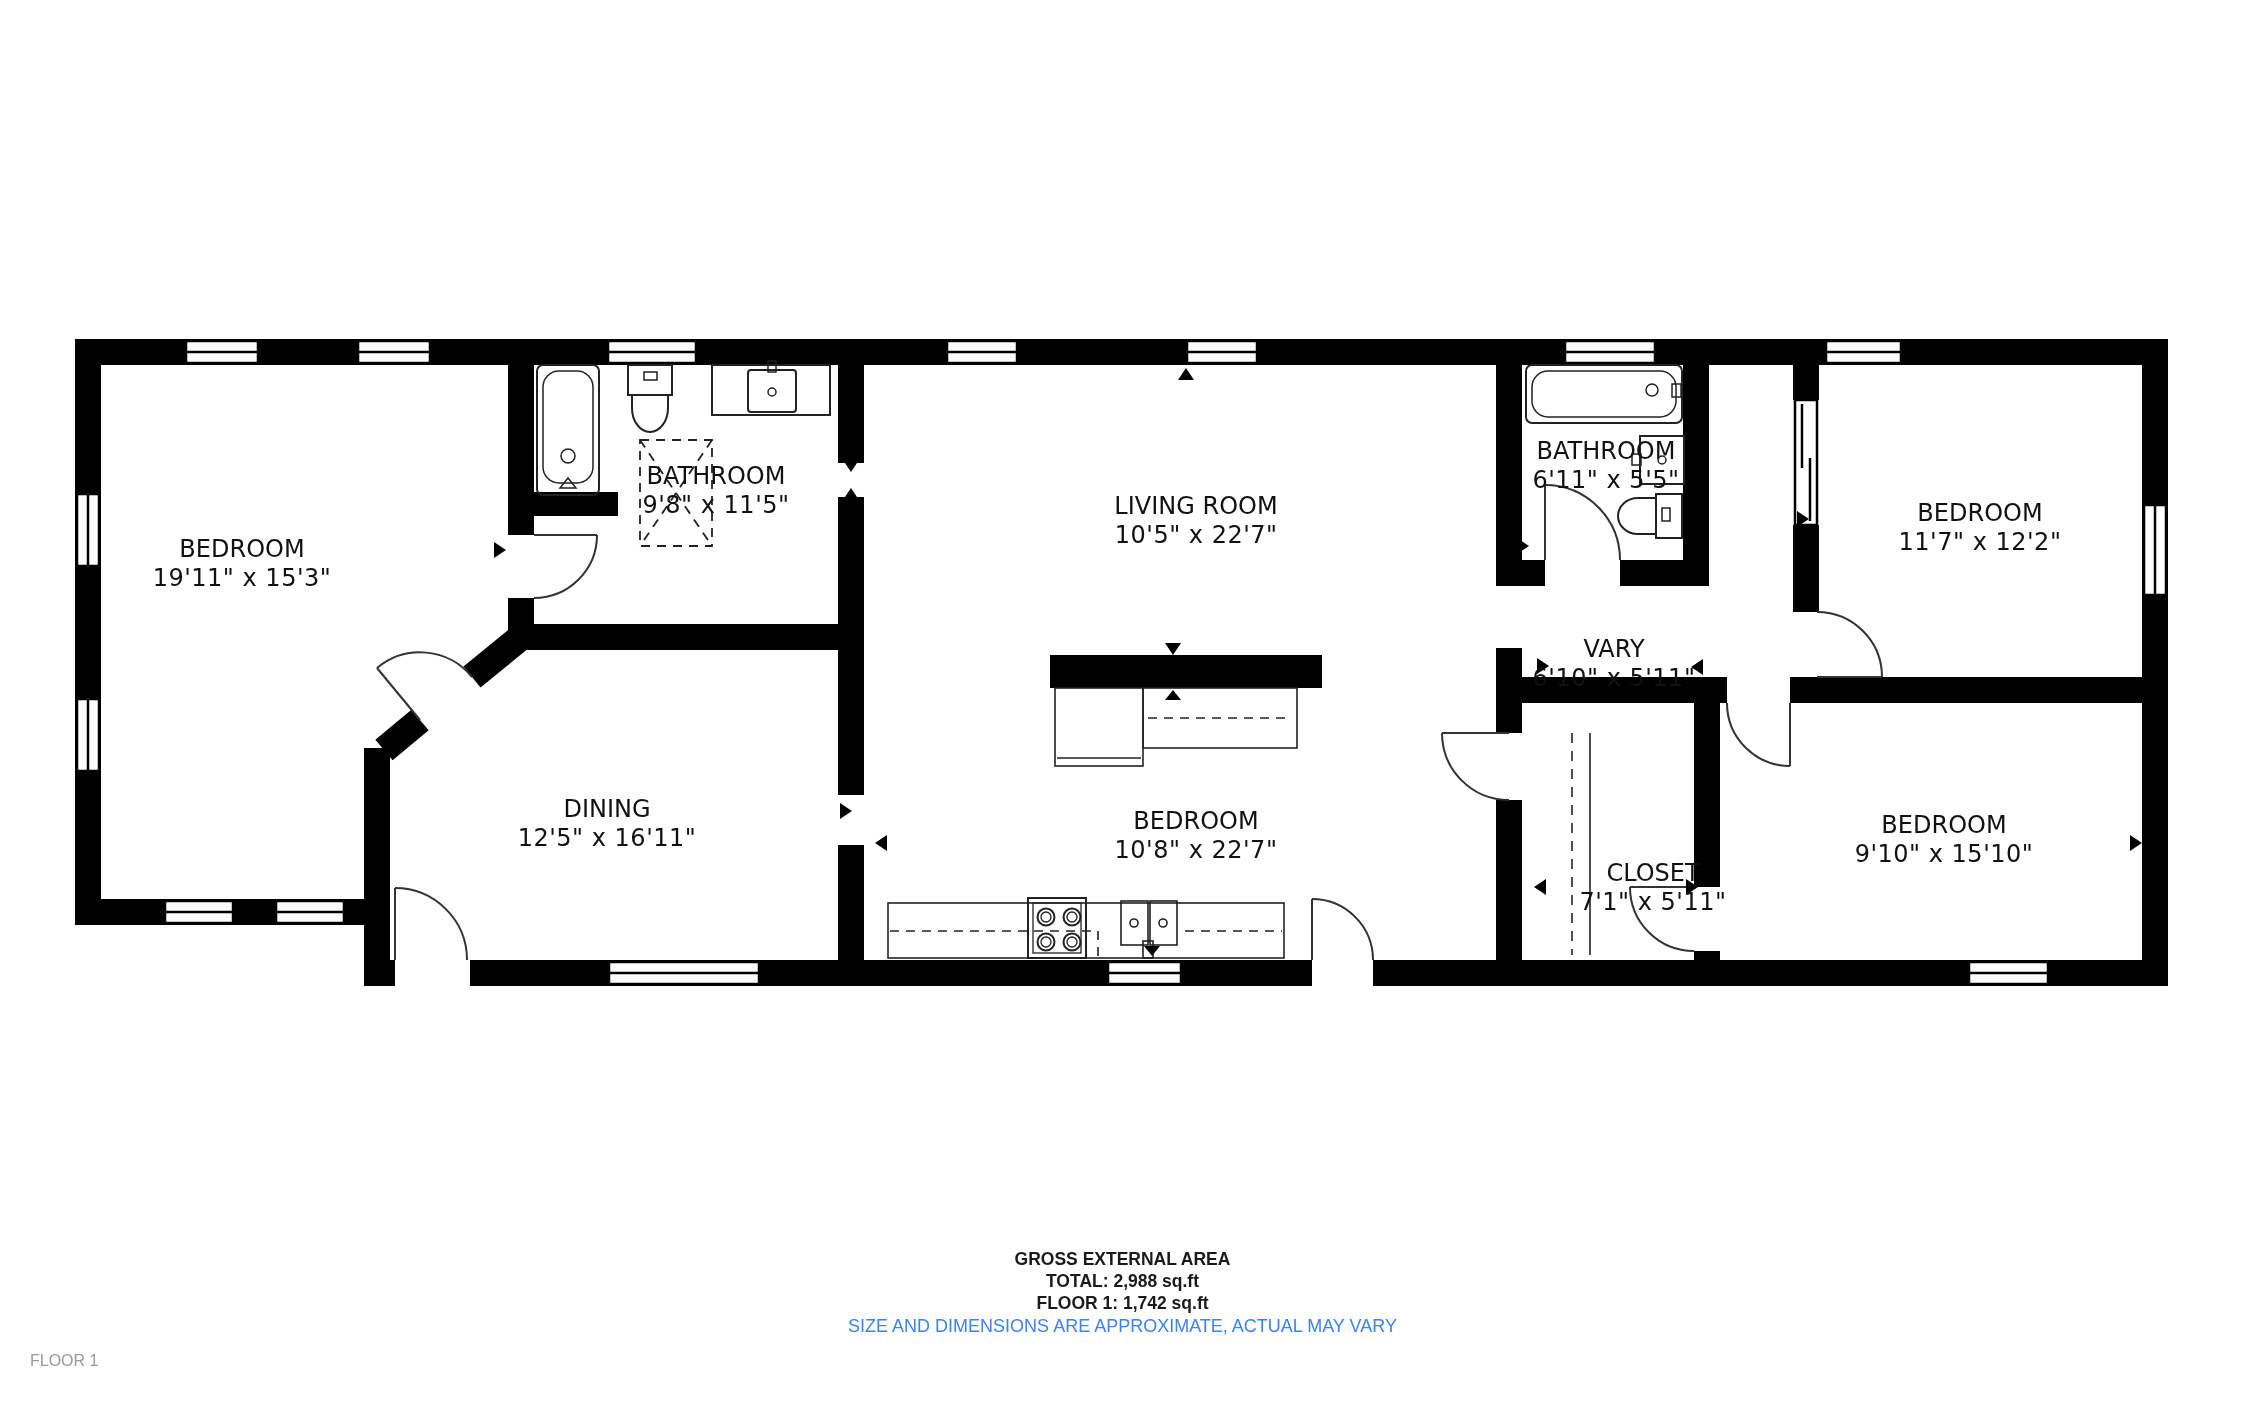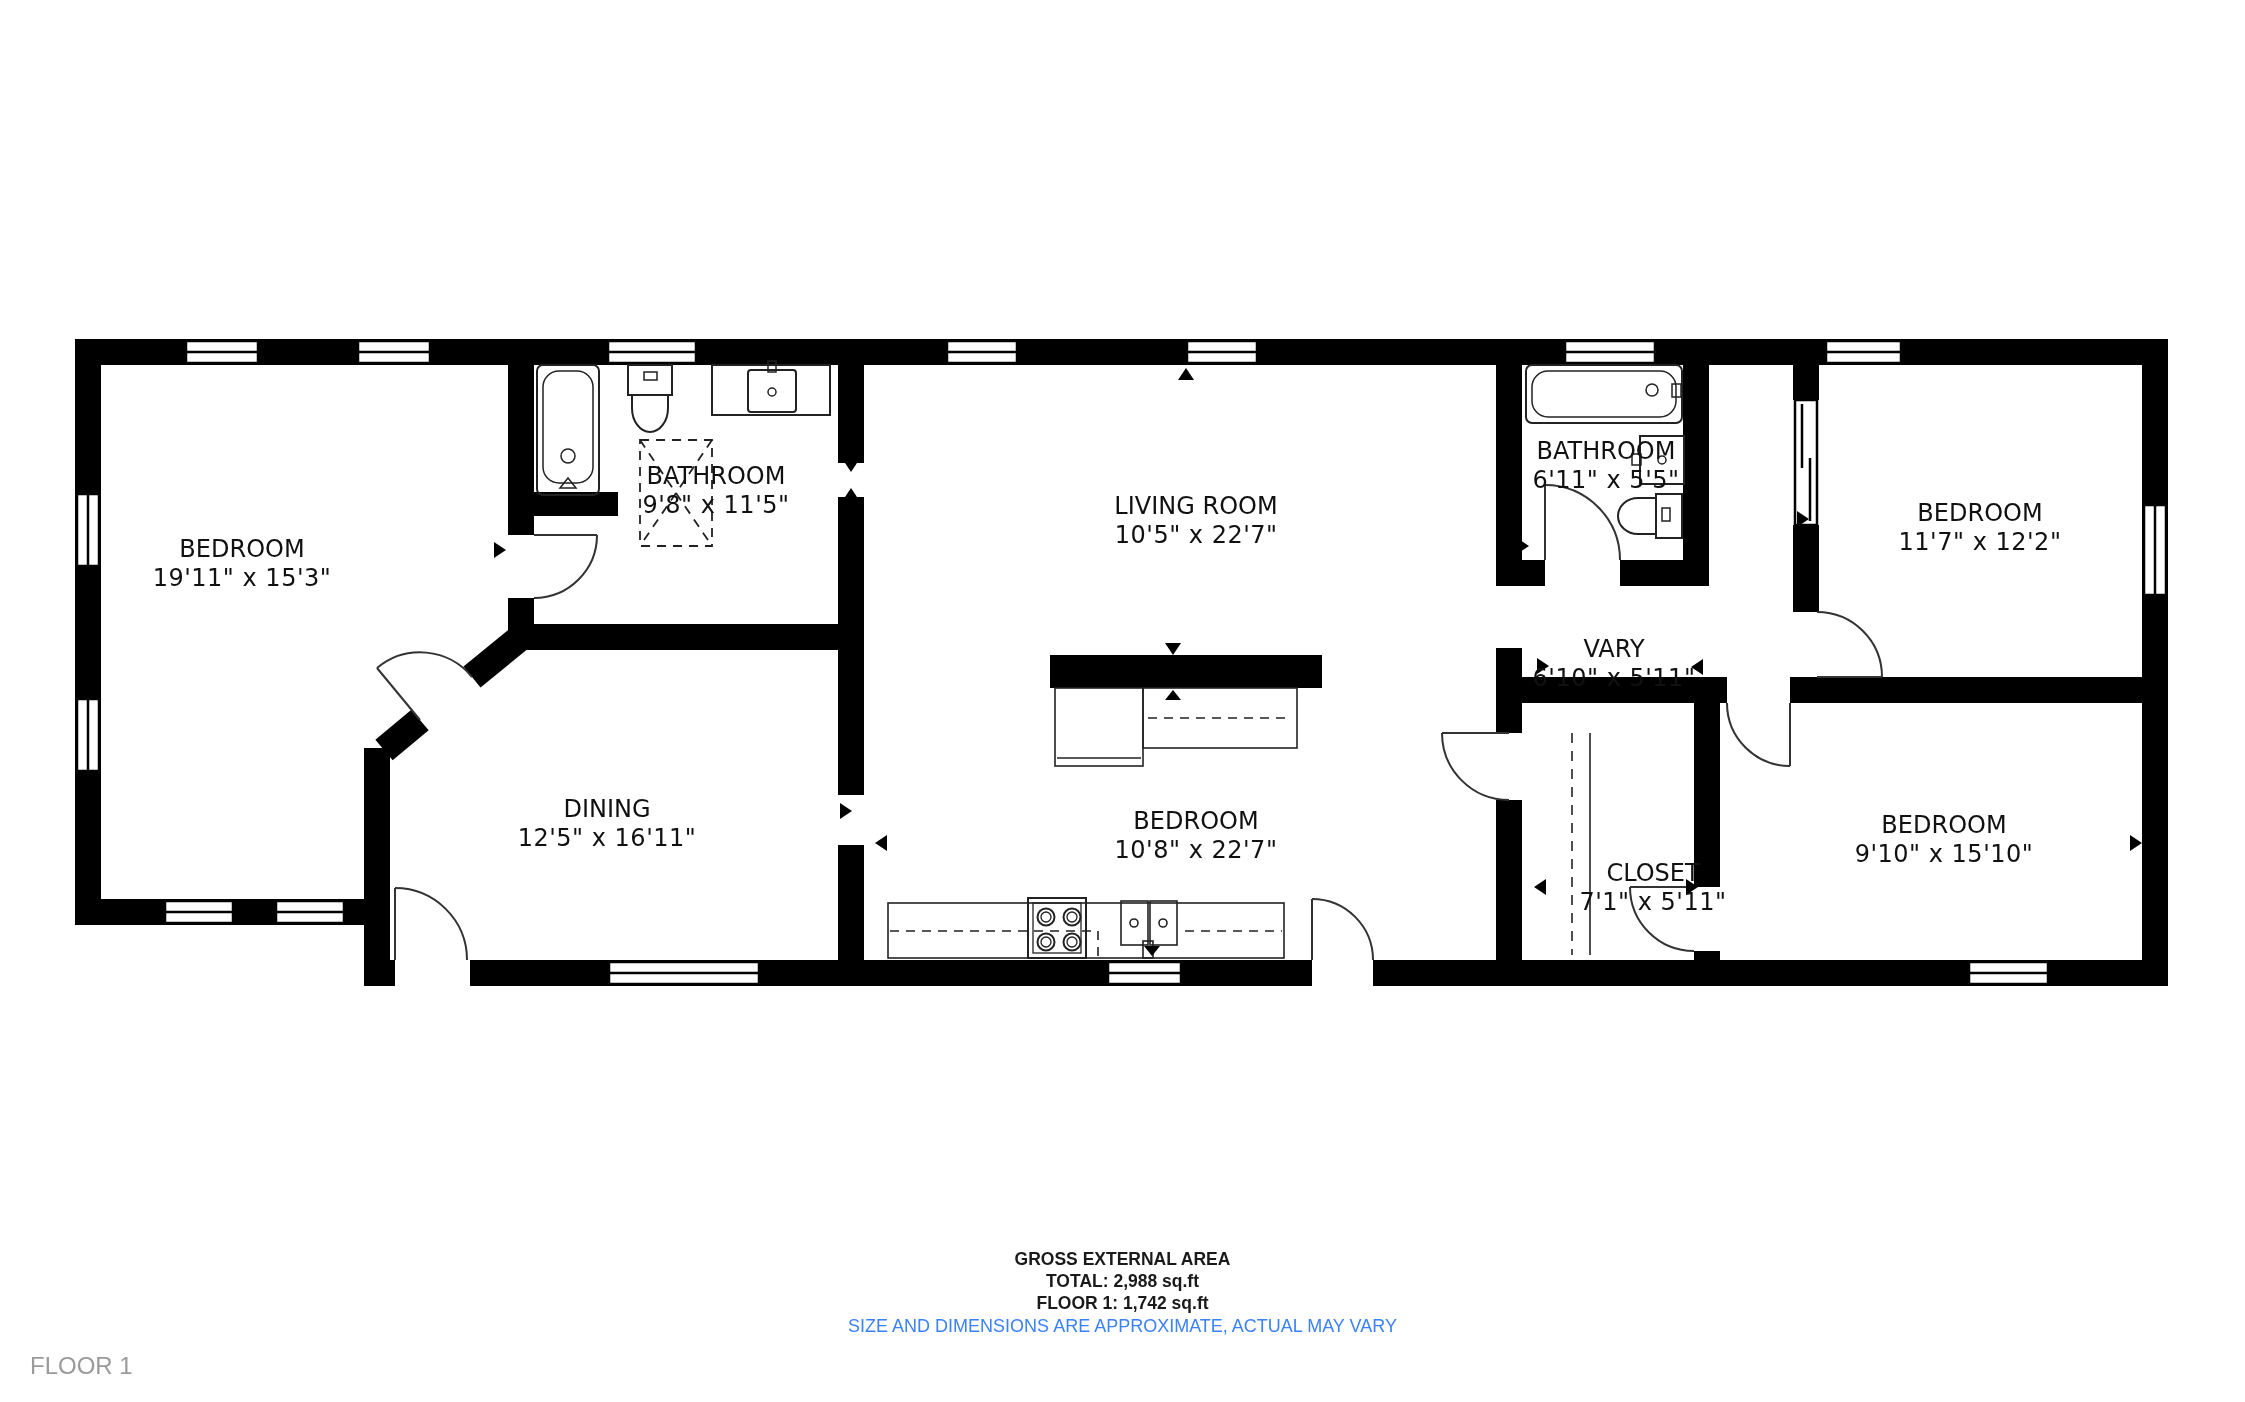--- a/index.html
+++ b/index.html
@@ -6,21 +6,21 @@
   .page{position:relative;width:2245px;height:1402px;background:#ffffff;overflow:hidden;
         font-family:"DejaVu Sans",sans-serif;}
   .plan-svg{position:absolute;left:0;top:0;}
   .room-label{position:absolute;transform:translate(-50%,-50%);text-align:center;
               color:#111;font-size:24px;line-height:1.22;white-space:nowrap;z-index:5;}
   .room-label .dims{letter-spacing:.5px;}
   .footer{position:absolute;left:50%;transform:translateX(-50%);top:1248px;text-align:center;
           font-family:"Liberation Sans",sans-serif;color:#1a1a1a;font-size:17.5px;
           font-weight:600;line-height:1.27;white-space:nowrap;z-index:5;}
   .footer .disclaimer{color:#3b82f6;font-weight:400;font-size:18px;}
-  .floor-label{position:absolute;left:30px;top:1352px;color:#9a9a9a;font-size:24px;
+  .floor-label{position:absolute;left:30px;top:1352px;color:#9a9a9a;font-size:16px;
                font-family:"Liberation Sans",sans-serif;z-index:5;}
 </style>
 </head>
 <body>
 
 <div class="page">
 
   <svg class="plan-svg" width="2245" height="1402" viewBox="0 0 2245 1402">
 
     <g fill="#000">

